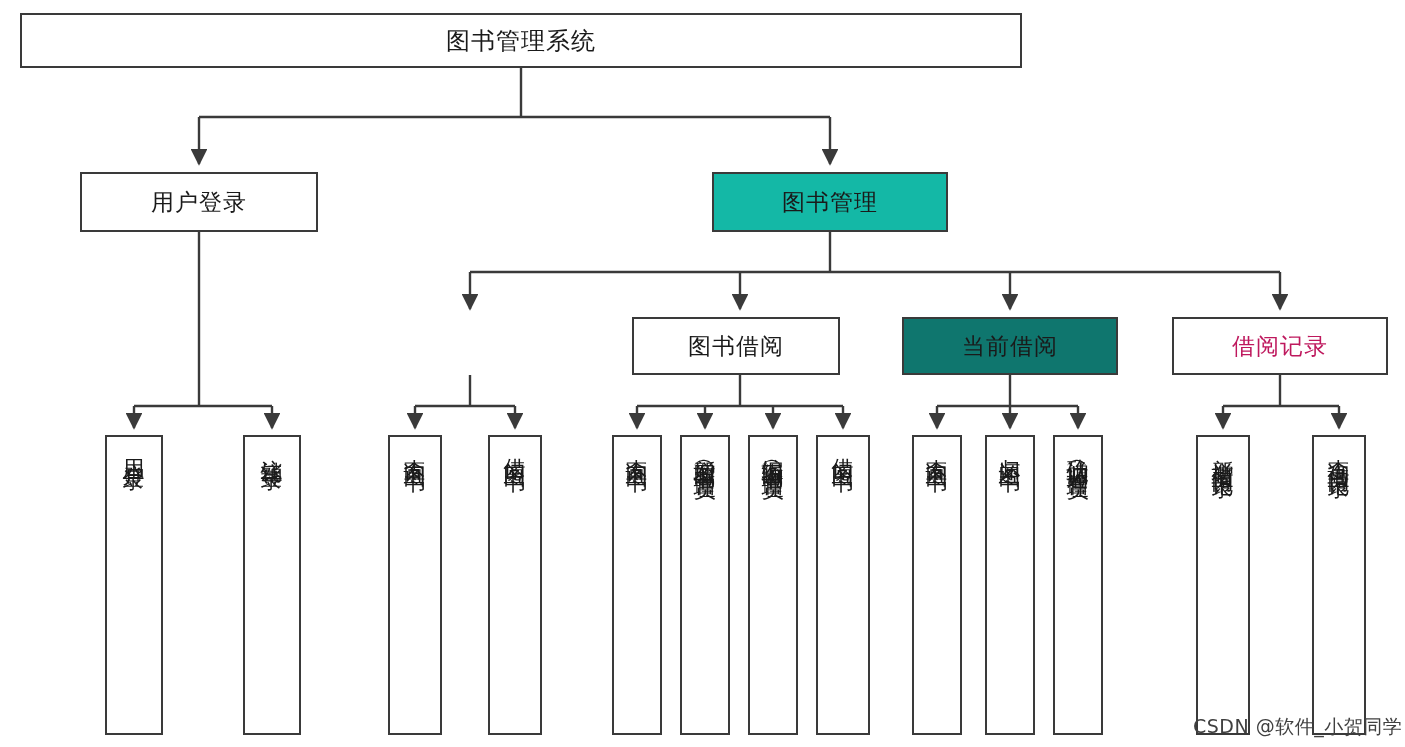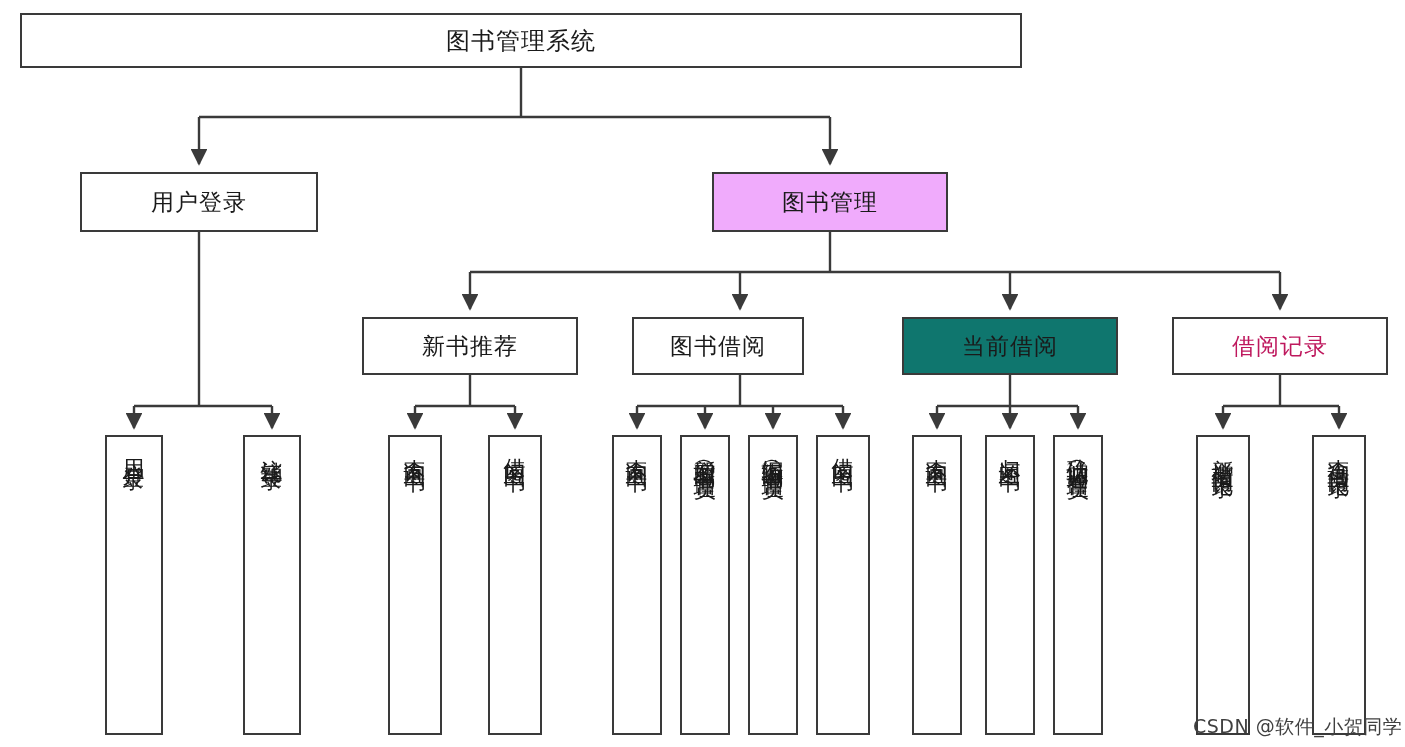--- a/index.html
+++ b/index.html
@@ -131,28 +131,25 @@
     </g>
   </svg>
 
   <div class="node horiz root" style="left: 20px; top: 13px; width: 1002px; height: 55px; background: rgb(255, 255, 255); border-color: rgb(58, 58, 58); color: rgb(26, 26, 26);">
     <span class="label">图书管理系统</span>
   </div>
 
   <div class="node horiz" style="left: 80px; top: 172px; width: 238px; height: 60px; background: rgb(255, 255, 255); border-color: rgb(58, 58, 58); color: rgb(26, 26, 26);">
     <span class="label">用户登录</span>
   </div>
-  <div class="node horiz" style="left: 712px; top: 172px; width: 236px; height: 60px; background: #f0abfc; border-color: rgb(58, 58, 58); color: rgb(26, 26, 26);">
+  <div class="node horiz" style="left: 712px; top: 172px; width: 236px; height: 60px; background: #14b8a6; border-color: rgb(58, 58, 58); color: rgb(26, 26, 26);">
     <span class="label">图书管理</span>
   </div>
 
-  <div class="node horiz" style="left: 362px; top: 317px; width: 216px; height: 58px; background: rgb(255, 255, 255); border-color: rgb(58, 58, 58); color: rgb(26, 26, 26);">
-    <span class="label">新书推荐</span>
-  </div>
-  <div class="node horiz" style="left: 632px; top: 317px; width: 172px; height: 58px; background: rgb(255, 255, 255); border-color: rgb(58, 58, 58); color: rgb(26, 26, 26);">
+  <div class="node horiz" style="left: 632px; top: 317px; width: 208px; height: 58px; background: rgb(255, 255, 255); border-color: rgb(58, 58, 58); color: rgb(26, 26, 26);">
     <span class="label">图书借阅</span>
   </div>
   <div class="node horiz" style="left: 902px; top: 317px; width: 216px; height: 58px; background: #0f766e; border-color: rgb(58, 58, 58); color: rgb(26, 26, 26);">
     <span class="label">当前借阅</span>
   </div>
   <div class="node horiz" style="left: 1172px; top: 317px; width: 216px; height: 58px; background: rgb(255, 255, 255); border-color: rgb(58, 58, 58); color: #be185d;">
     <span class="label">借阅记录</span>
   </div>
 
   <div class="node vert" style="left: 105px; top: 435px; width: 58px; height: 300px; background: rgb(255, 255, 255); border-color: rgb(58, 58, 58); color: rgb(26, 26, 26);">

